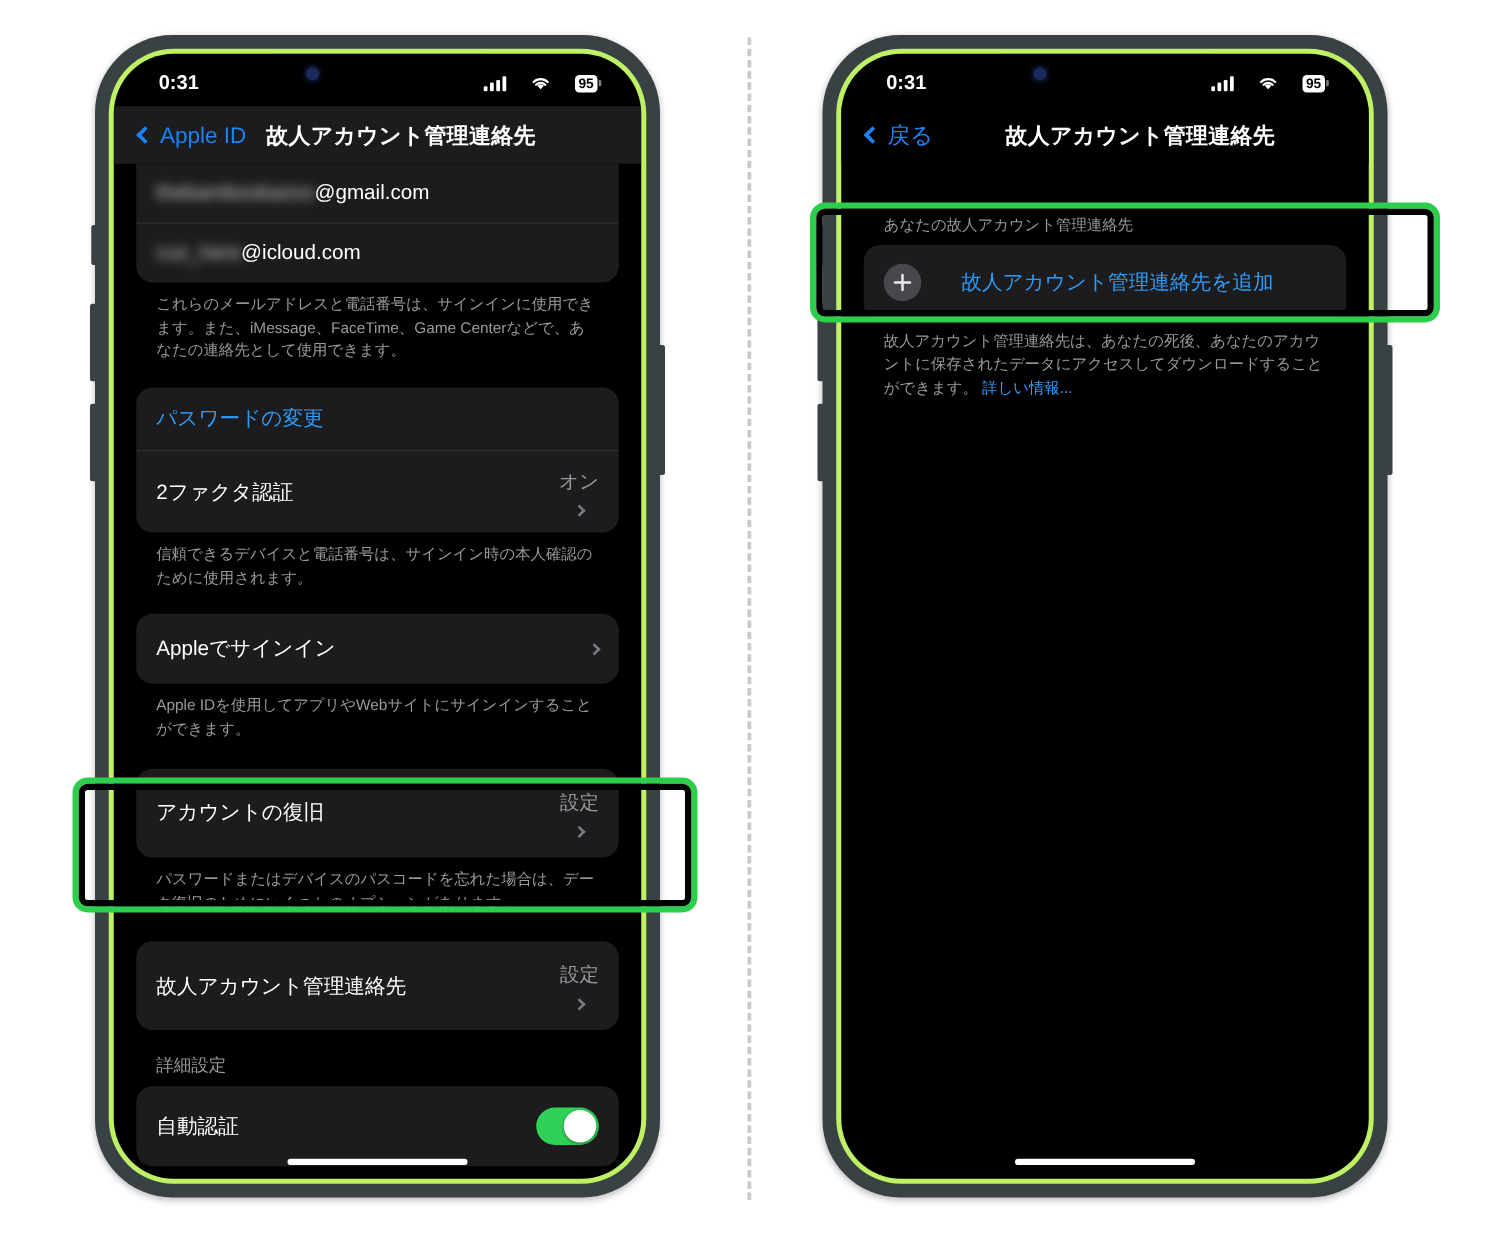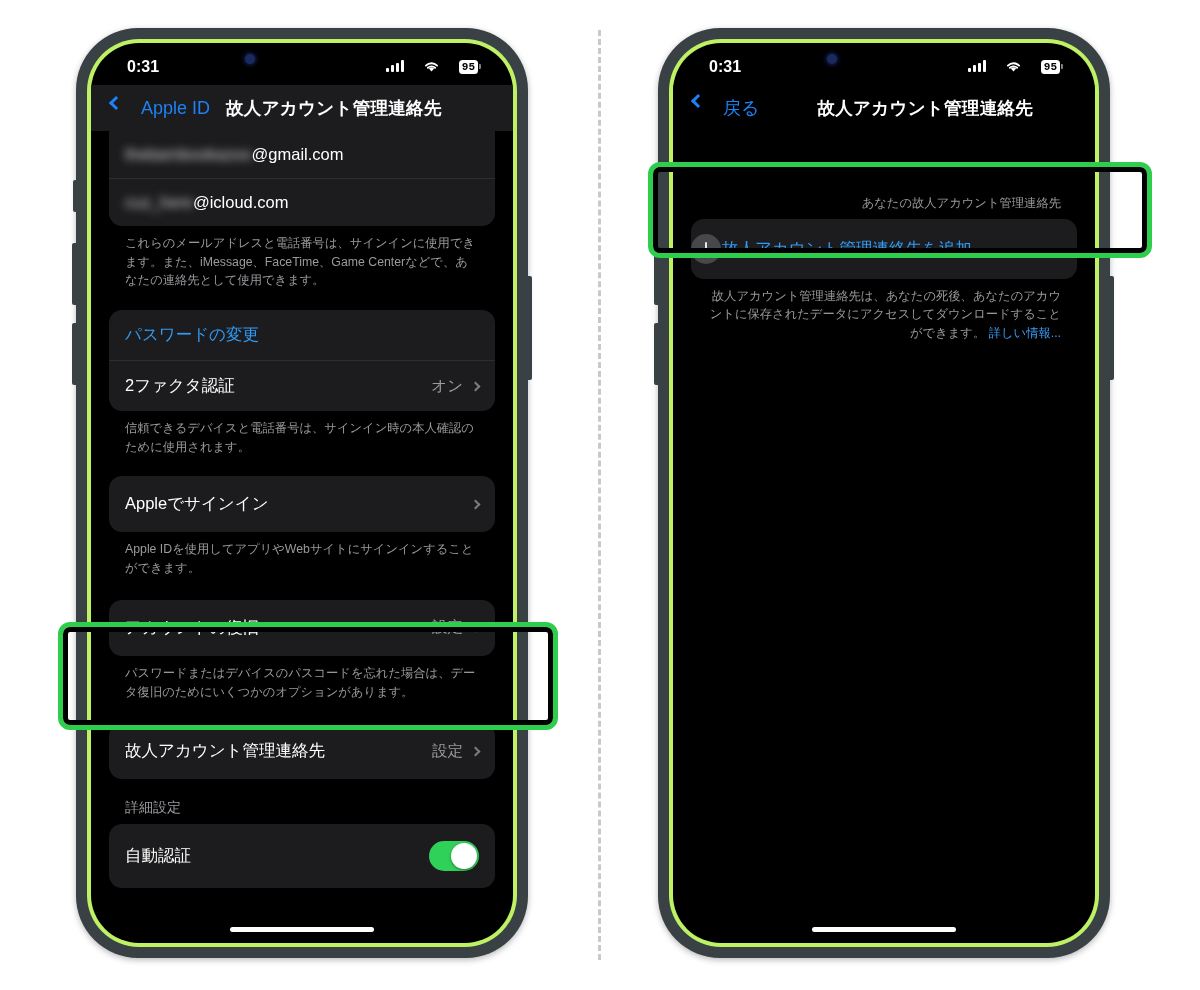--- a/index.html
+++ b/index.html
@@ -71,21 +71,21 @@
 
   
   .statusbar {
     position: relative; z-index: 50;
     height: 42px;
     display: flex; align-items: center; justify-content: space-between;
     padding: 6px 32px 0 36px;
     color: #fff;
     font-size: 16px; font-weight: bold;
   }
-  .sb-right { display: flex; gap: 19px; font-family: Liberation Mono, monospace; }
+  .sb-right { display: flex; align-items: center; gap: 19px; }
   .bars { display: flex; align-items: flex-end; gap: 2px; height: 12px; }
   .bars i { display: block; width: 3px; background: #fff; border-radius: 1px; }
   .bars i:nth-child(1){height:4px;} .bars i:nth-child(2){height:6.5px;}
   .bars i:nth-child(3){height:9px;} .bars i:nth-child(4){height:12px;}
   .batt {
     background: #fff; color: #000;
     font-size: 11px; font-weight: bold;
     border-radius: 3.5px;
     padding: 1px 3px 1px 3px;
     line-height: 1.15;
@@ -96,50 +96,50 @@
   
   .navbar {
     position: relative; z-index: 30;
     height: 46px;
     display: flex; align-items: center;
     padding: 0 20px;
     background: #1c1c1e;
     color: #fff;
   }
   .navbar.plain { background: #000; }
-  .nav-back { display: flex; gap: 19px; color: #1d82f5; font-size: 18px; cursor: pointer; }
+  .nav-back { display: flex; align-items: center; gap: 6px; color: #1d82f5; font-size: 18px; cursor: pointer; }
   .chev-left {
     width: 10px; height: 10px;
     border-left: 3px solid #1d82f5;
     border-bottom: 3px solid #1d82f5;
     transform: rotate(45deg);
     margin-right: 1px;
   }
   .nav-title { font-size: 17.5px; font-weight: bold; margin-left: 16px; letter-spacing: .3px; }
 
   
   .content { position: absolute; left: 0; right: 0; top: 88px; bottom: 0; overflow: hidden; }
-  .content.nonav { top: 103px; text-align: right; }
+  .content.nonav { top: 80px; }
   .inner { padding: 0 18px; }
 
   .card {
     background: #1c1c1e;
     border-radius: 13px;
     overflow: hidden;
   }
   .row {
     display: flex; align-items: center; justify-content: space-between;
     padding: 14px 16px;
     min-height: 46px;
     color: #fff; font-size: 16.5px;
     cursor: pointer;
   }
   .row + .row { border-top: 1px solid #2e2e31; }
   .row .left-label { flex: 1; }
-  .row .right { display: flex; align-items: center; gap: 9px; color: #9b9b9f; font-size: 15.5px; }
+  .row .right { display: flex; align-items: center; gap: 9px; color: #9b9b9f; font-size: 15.5px; flex-direction: column; }
   .chev-right {
     width: 7px; height: 7px;
     border-right: 2.2px solid #7c7c80;
     border-top: 2.2px solid #7c7c80;
     transform: rotate(45deg);
   }
   .row.blue-link { color: #2f9bf5; }
   .row.tall { padding: 17px 16px; gap: 13px; }
 
   .blurred {
@@ -171,22 +171,22 @@
   }
   .toggle .knob {
     position: absolute; top: 2px; right: 2px;
     width: 26px; height: 26px; border-radius: 50%;
     background: #fff;
     box-shadow: 0 1px 3px rgba(0,0,0,.4);
   }
 
   
   .add-row {
-    display: flex; align-items: center; gap: 1px;
-    padding: 15px 0;
+    display: flex; align-items: center; gap: 32px;
+    padding: 15px 16px;
     cursor: pointer;
   }
   .plus-circle {
     width: 30px; height: 30px; border-radius: 50%;
     background: #48484c;
     position: relative; flex: 0 0 auto;
   }
   .plus-circle::before, .plus-circle::after {
     content: ""; position: absolute; background: #e9e9ec; border-radius: 1px;
   }

